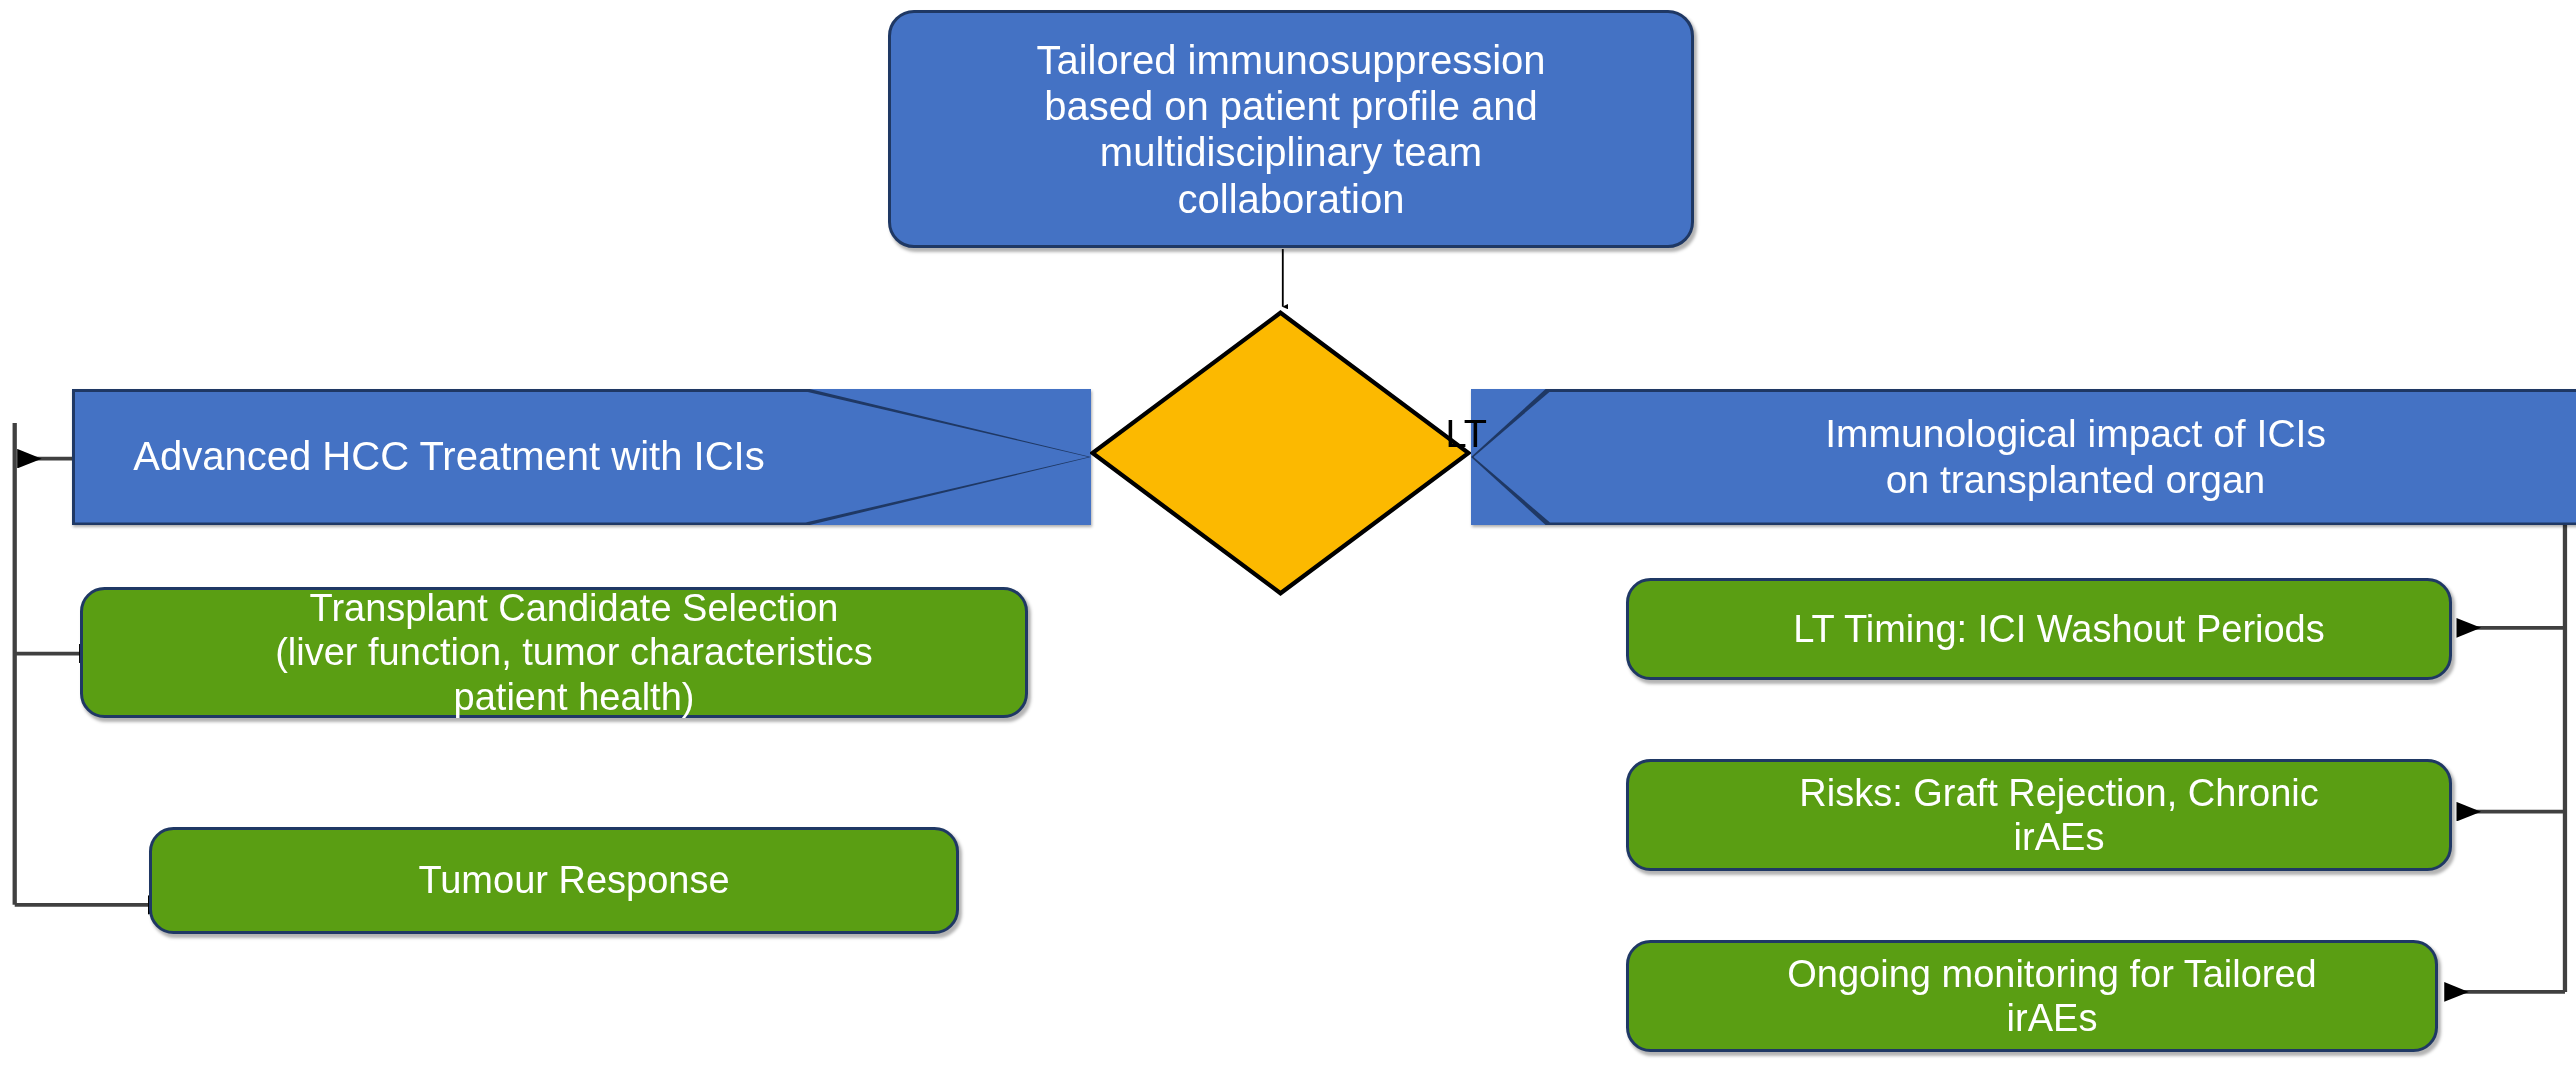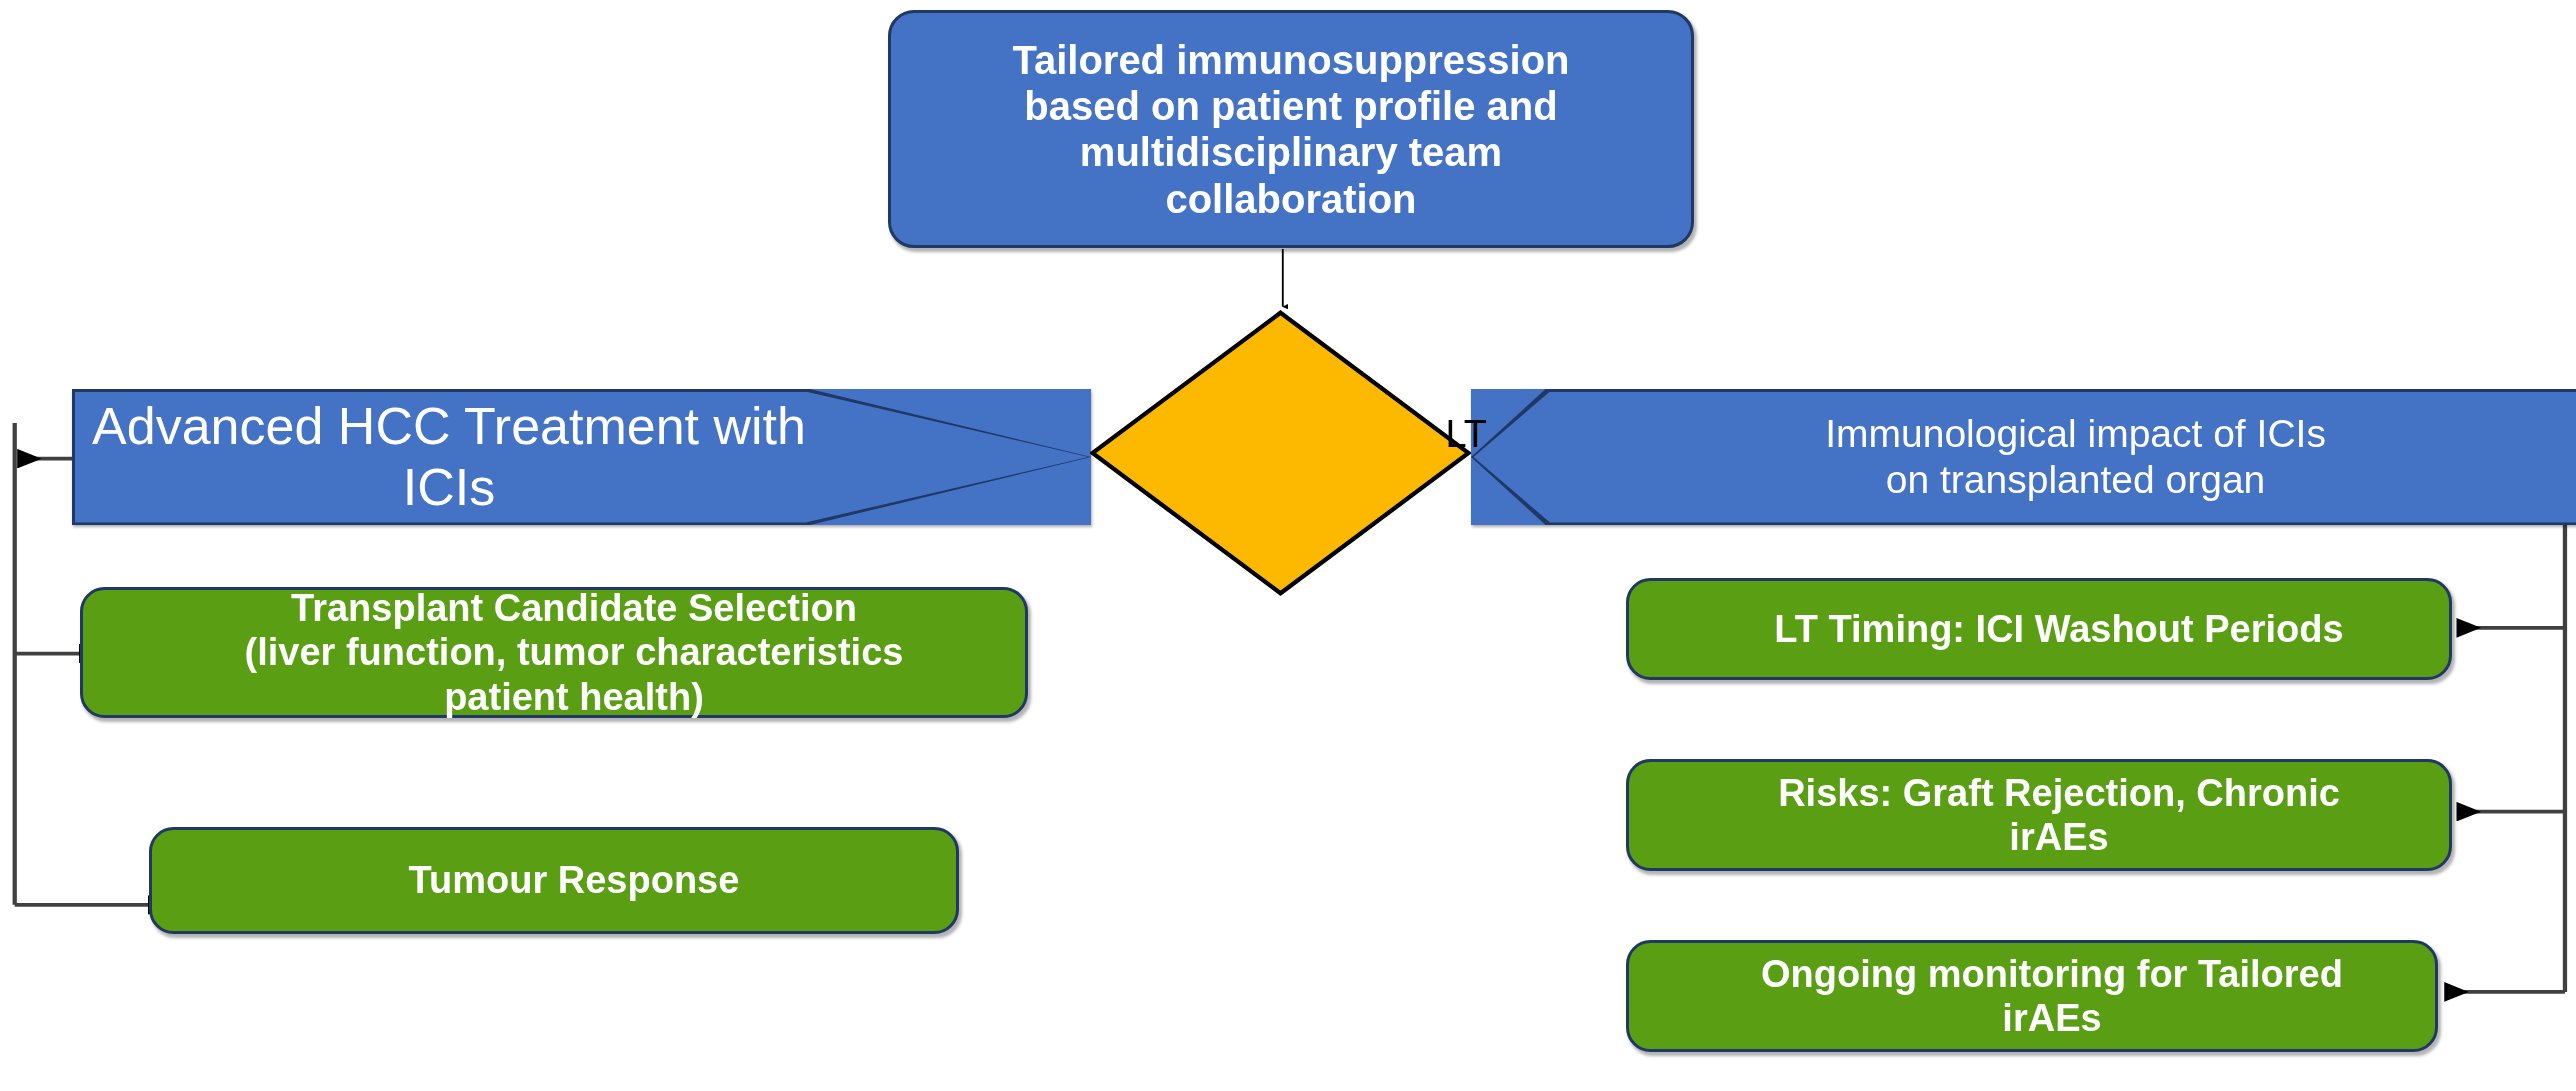--- a/index.html
+++ b/index.html
@@ -29,21 +29,20 @@
     text-align: center;
     color: #ffffff;
     line-height: 1.16;
     z-index: 3;
   }
   .node .label {
     display: block;
     width: 100%;
     padding: 0 8.6px;
     white-space: pre-line;
-    font-weight: bold;
   }
 
   
   .box-blue-round {
     background: #4472c4;
     border: 3.1px solid #1f3864;
     border-radius: 26px;
     box-shadow: 2.5px 3.1px 3.1px rgba(0,0,0,0.30);
   }
 
@@ -161,21 +160,21 @@
     <line x1="4185" y1="1618" x2="3990" y2="1618" stroke="#404040" stroke-width="6" marker-end="url(#ah-left)"></line>
   </svg>
 
   <div class="node box-blue-round" style="left:888px; top:10.4px; width:806px; height:238px; font-size:40px;">
     <span class="label">Tailored immunosuppression
 based on patient profile and
 multidisciplinary team
 collaboration</span>
   </div>
 
-  <div class="node banner" style="left:72px; top:389px; width:1019px; height:136px; font-size:52px;">
+  <div class="node banner" style="left:72px; top:389px; width:1019px; height:136px; font-size:40px;">
     <div class="banner-border-right"></div>
     <div class="banner-inner-right"></div>
     <span class="banner-text" style="padding-right:26%;">Advanced HCC Treatment with  ICIs</span>
   </div>
 
   <div class="node banner" style="left:1471px; top:389px; width:1130px; height:136px; font-size:39px;">
     <div class="banner-border-left"></div>
     <div class="banner-inner-left"></div>
     <span class="banner-text" style="padding-left:7%;">Immunological impact of ICIs
 on transplanted organ</span>

